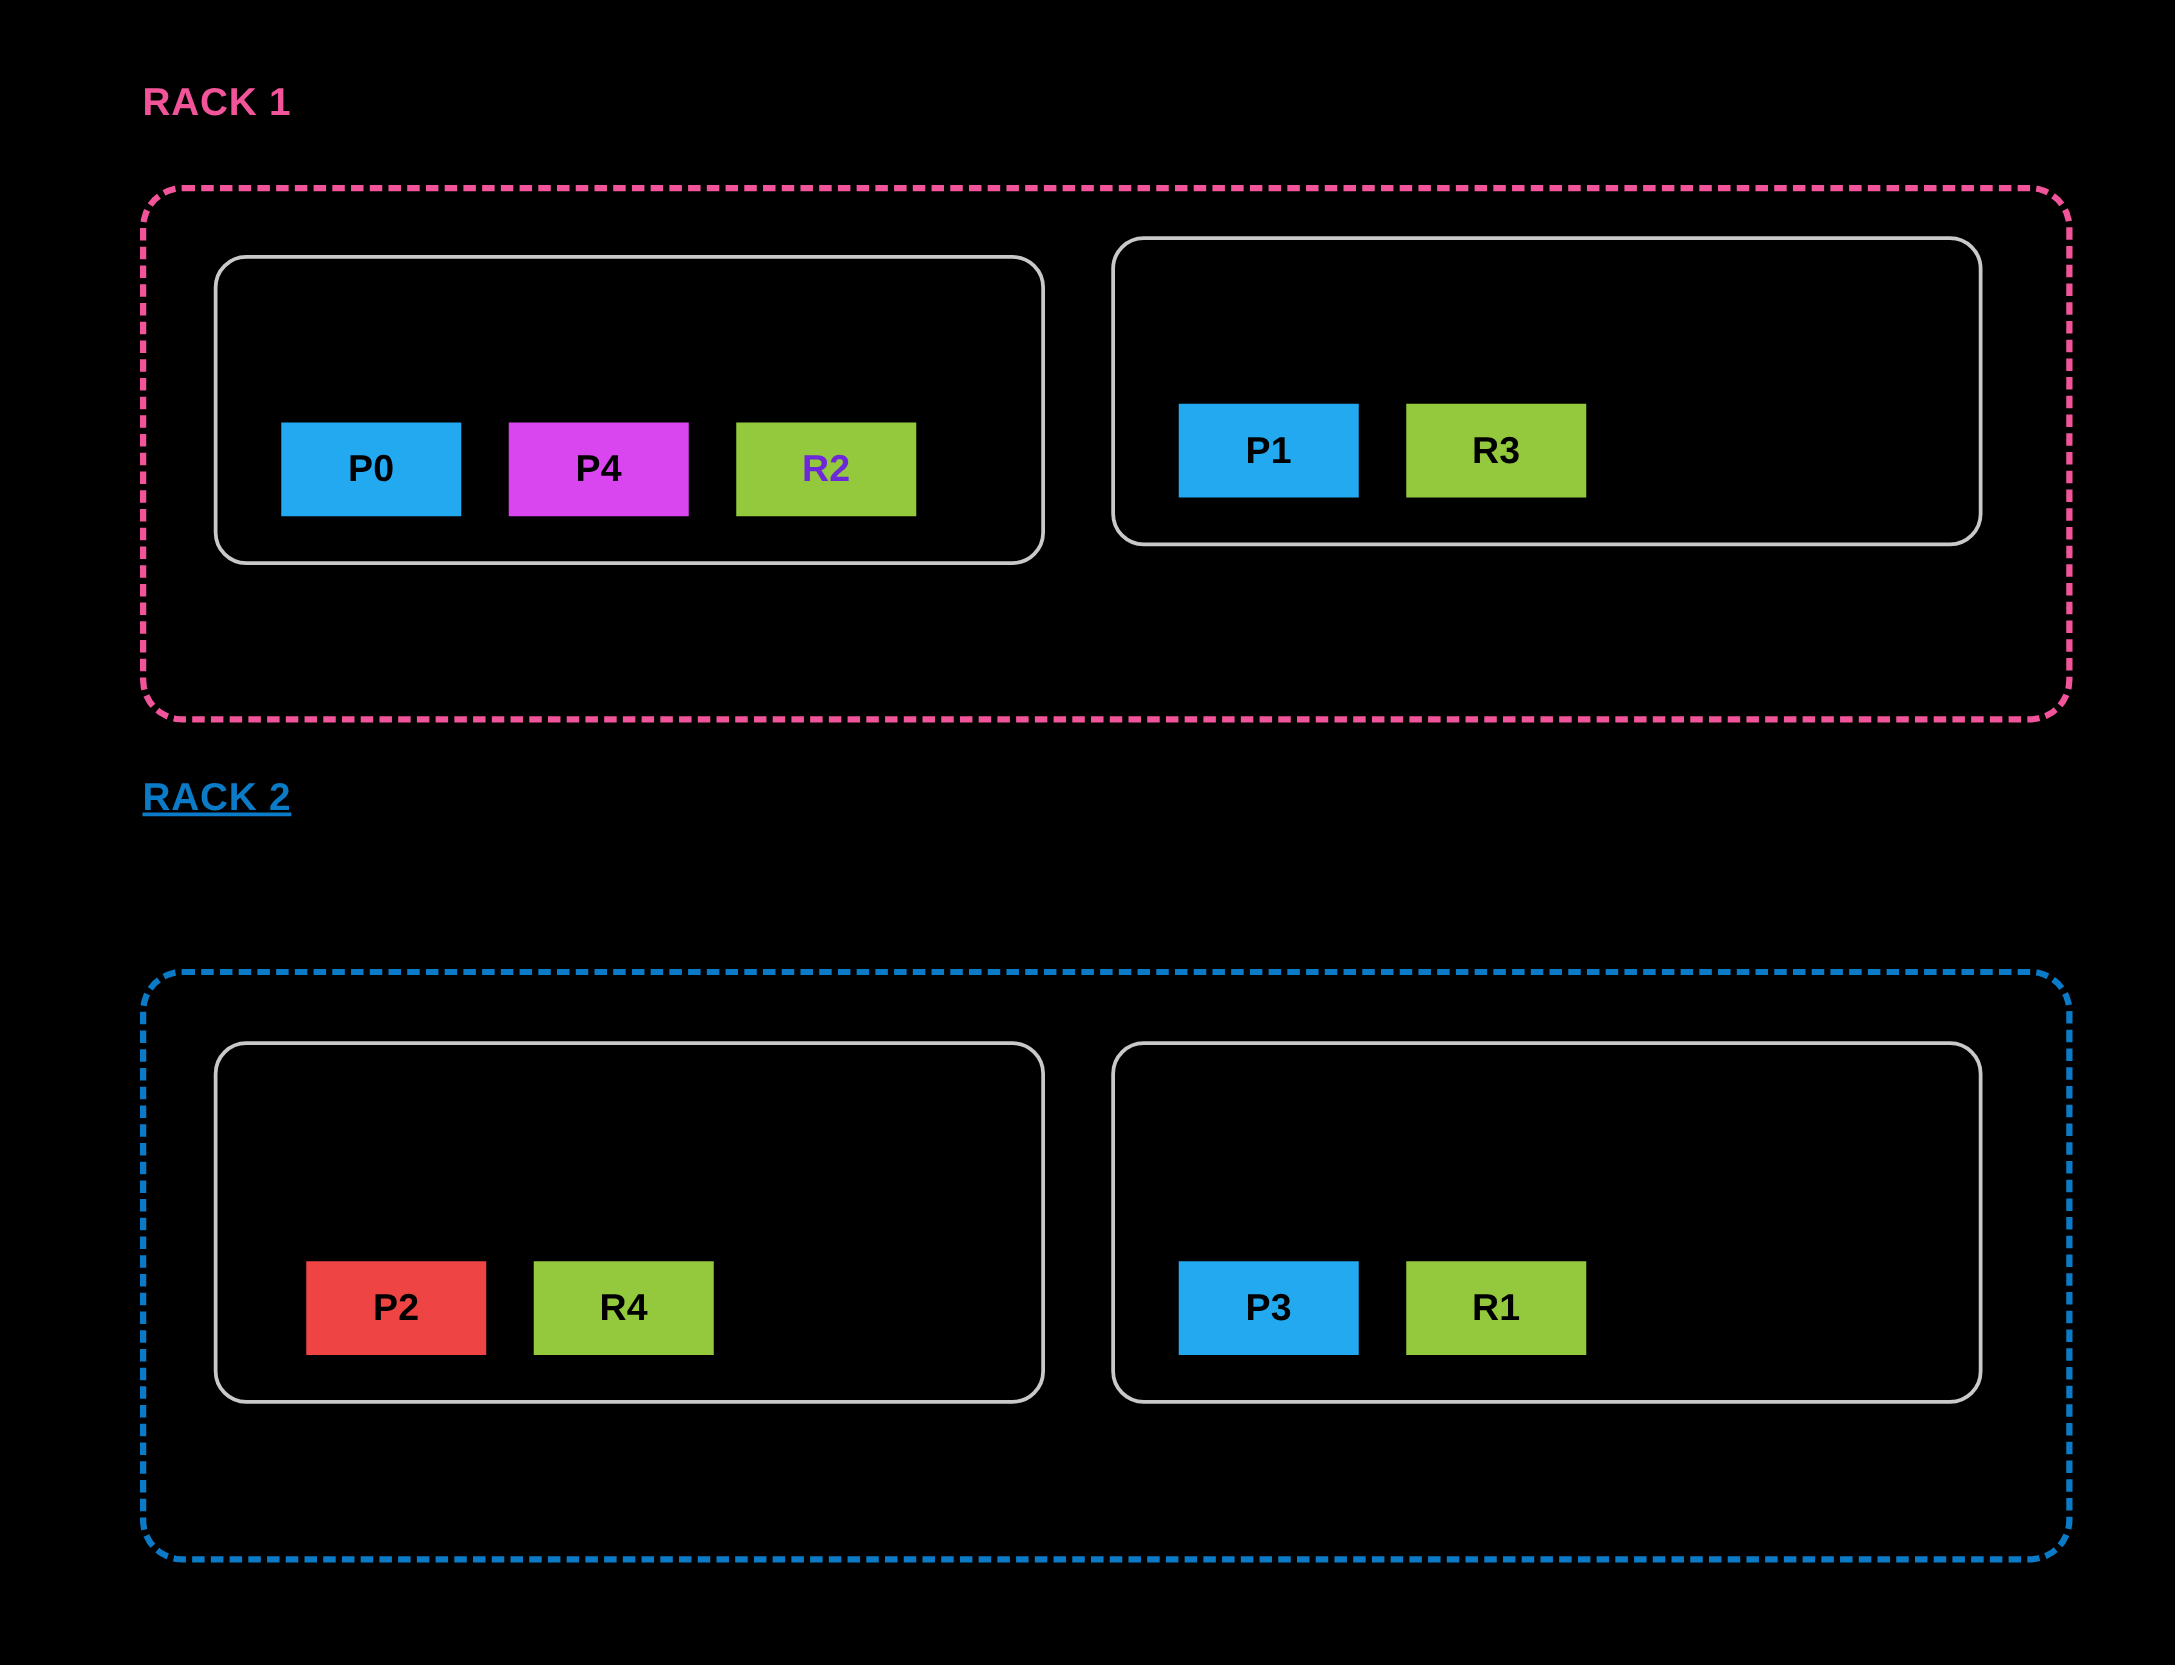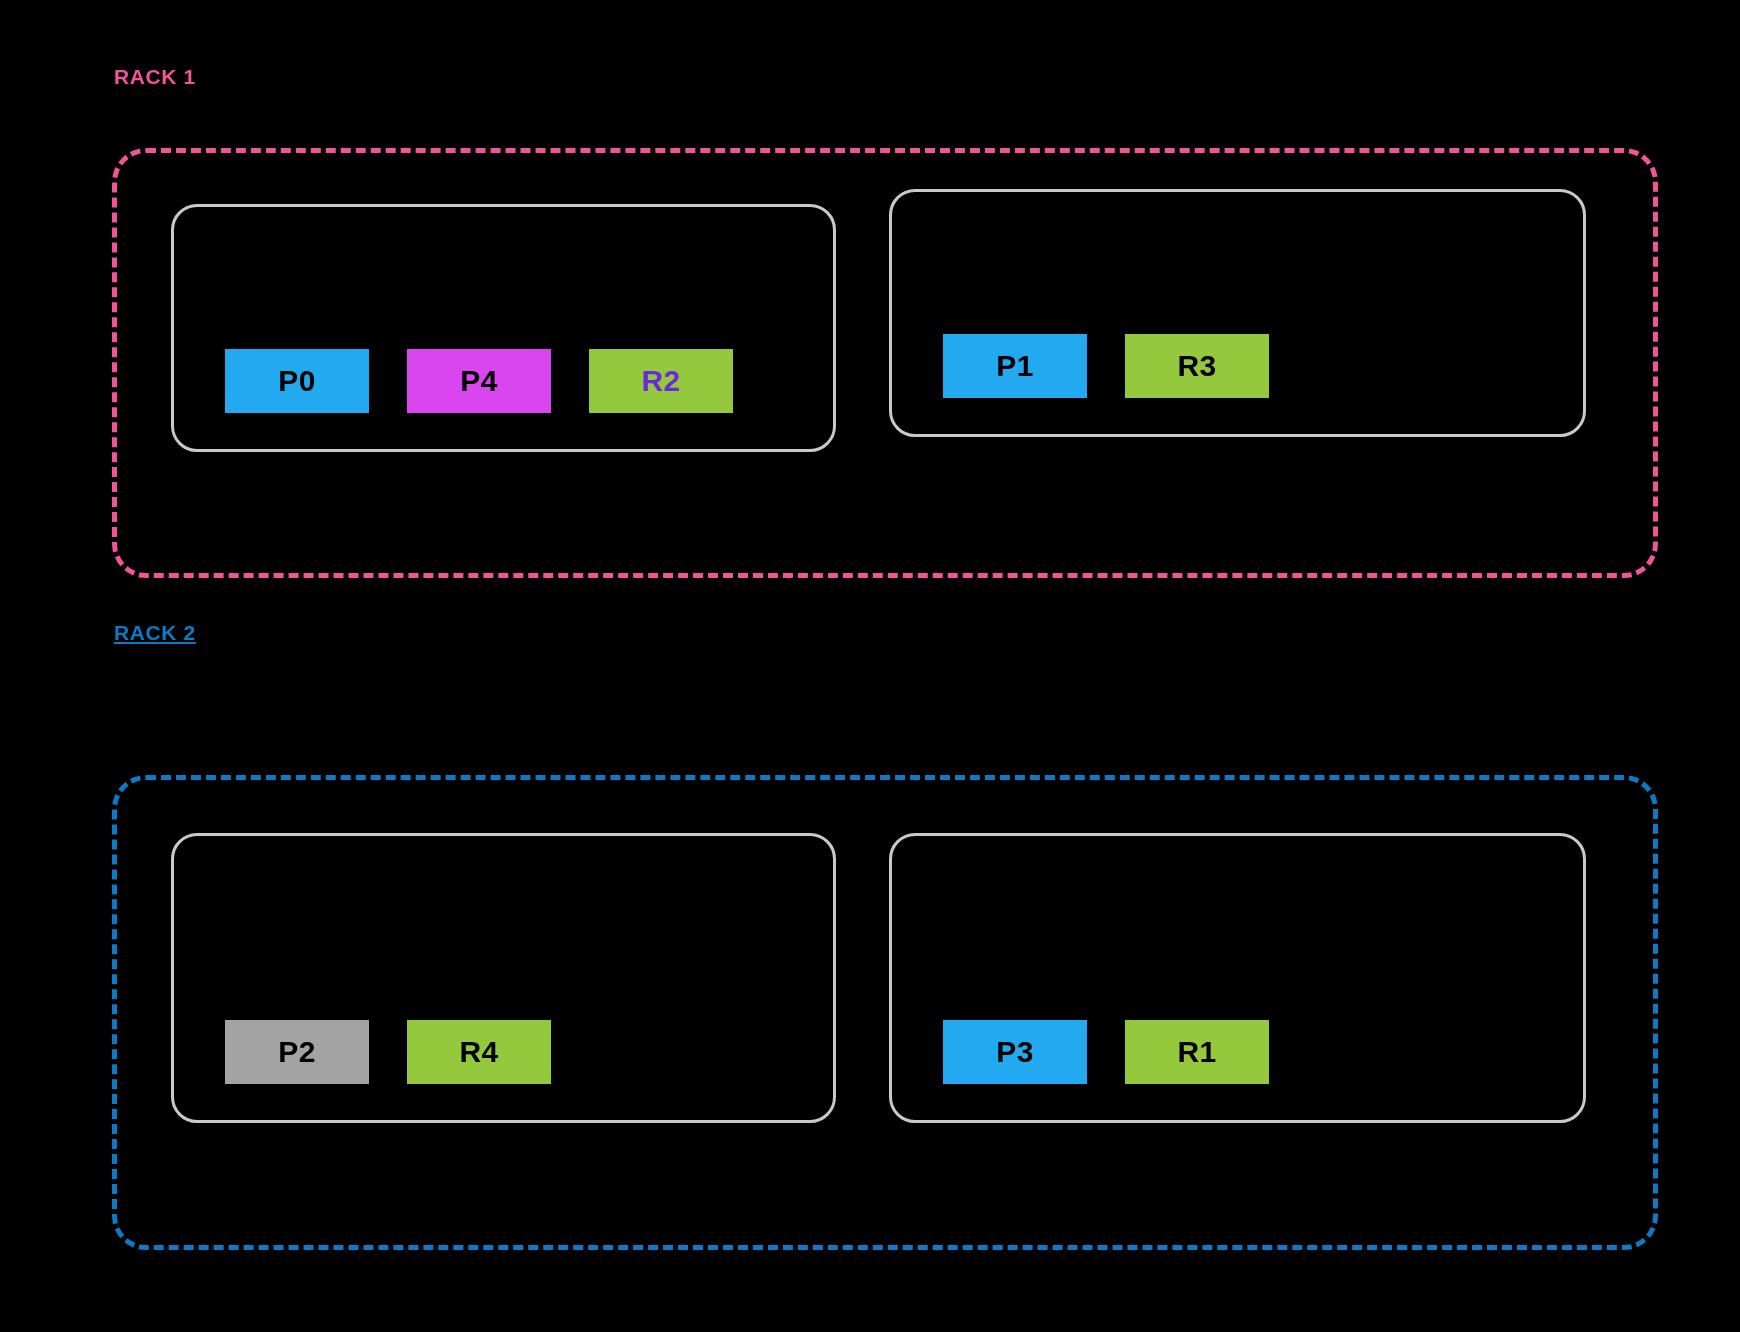--- a/index.html
+++ b/index.html
@@ -20,21 +20,21 @@
 
   
   .rack-group {
     position: absolute;
     left: 112px;
     width: 1546px;
   }
   .rack-label {
     position: absolute;
     left: 2px;
-    font-size: 21px;
+    font-size: 31px;
     font-weight: 700;
     letter-spacing: 0.6px;
     line-height: 1;
     white-space: nowrap;
   }
   .rack-box {
     position: absolute;
     left: 0;
     width: 100%;
     box-sizing: border-box;
@@ -69,21 +69,21 @@
     bottom: 36px;
     display: flex;
     align-items: center;
     gap: 38px;
     padding-left: 51px;
   }
 
   
   .chip {
     width: 144px;
-    height: 64px;
+    height: 75px;
     display: flex;
     align-items: center;
     justify-content: center;
     font-size: 30px;
     font-weight: 700;
     color: #000000;
     letter-spacing: 0.3px;
     line-height: 1;
     flex: 0 0 auto;
   }
@@ -118,21 +118,21 @@
     </div>
   </div>
 
   <div class="rack-group" id="rack-2">
     <div class="rack-label" style="color: rgb(11, 123, 200); text-decoration: underline;">RACK 2</div>
 
     <div class="rack-box" style="border-color: rgb(11, 123, 200);">
 
       <div class="node" id="rack2-node-1" style="left: 54px; top: 53px; width: 665px; height: 290px; border-color: rgb(201, 201, 201);">
         <div class="node-items">
-          <div class="chip partition" style="background: #a3a3a3; color: rgb(0, 0, 0);">P2</div>
+          <div class="chip partition" style="background: #ef4444; color: rgb(0, 0, 0); margin-left: 20px;">P2</div>
           <div class="chip replica" style="background: rgb(148, 201, 61); color: #000000;">R4</div>
         </div>
       </div>
 
       <div class="node" id="rack2-node-2" style="left: 772px; top: 53px; width: 697px; height: 290px; border-color: rgb(201, 201, 201);">
         <div class="node-items">
           <div class="chip partition" style="background: rgb(34, 169, 240); color: rgb(0, 0, 0);">P3</div>
           <div class="chip replica" style="background: rgb(148, 201, 61); color: rgb(0, 0, 0);">R1</div>
         </div>
       </div>

